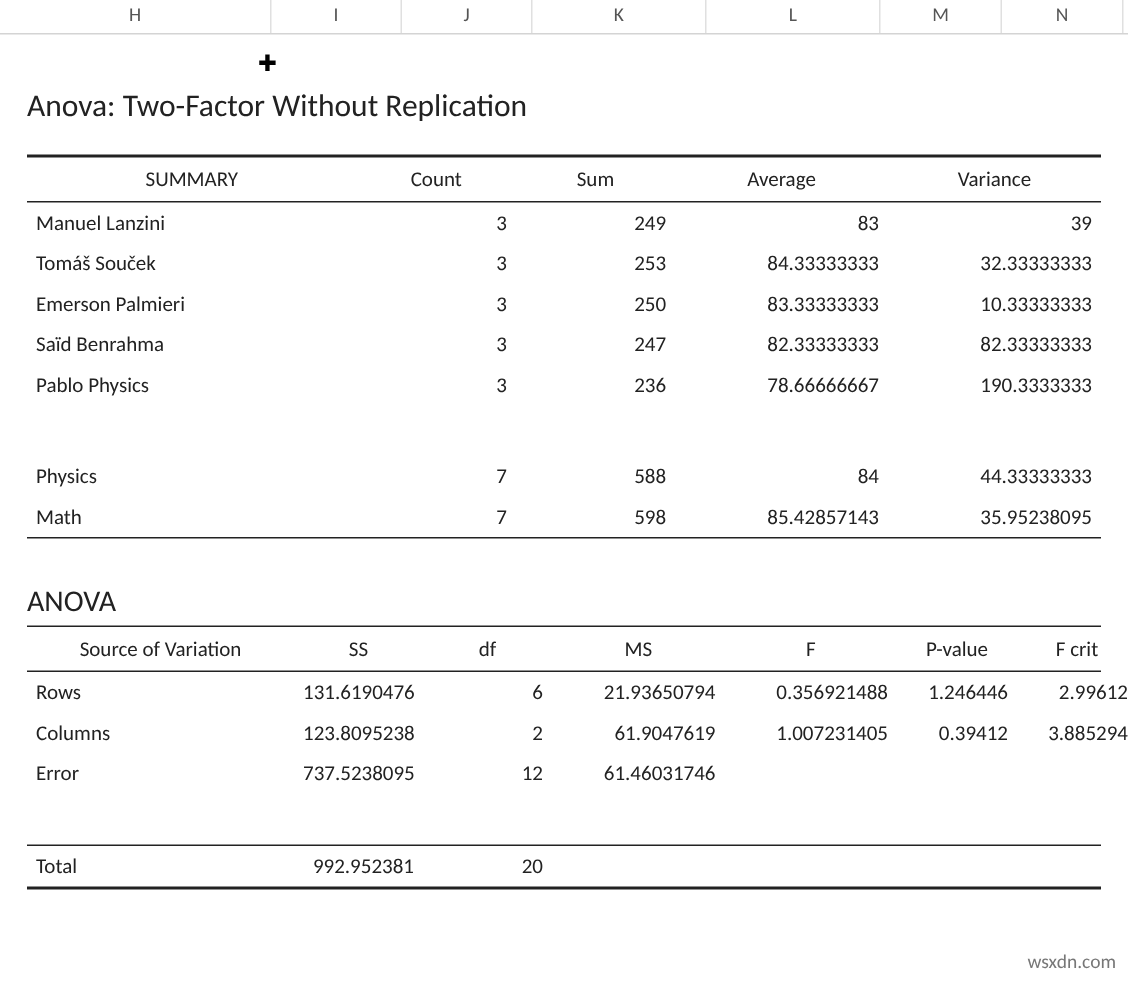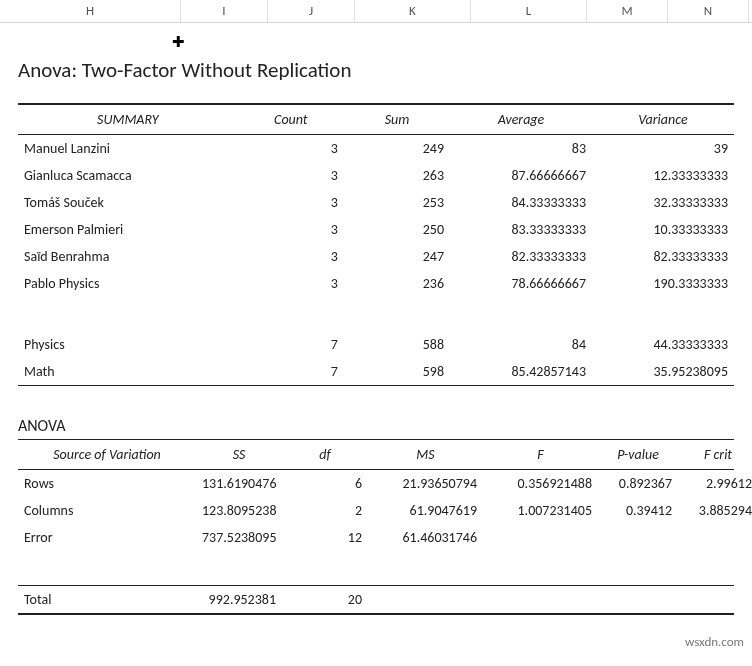--- a/index.html
+++ b/index.html
@@ -65,21 +65,20 @@
     border-top: 1px solid #222;
     margin: 0;
   }
 
   table.tab {
     border-collapse: collapse;
     width: 100%;
     table-layout: fixed;
   }
   .tab th {
-    font-style: italic;
     font-weight: normal;
     padding: 6px 6px;
     text-align: center;
   }
   .tab th.left { text-align: center; }
   .tab td {
     padding: 5px 6px;
     text-align: right;
     border: 0;
     font-size: 14px;
@@ -95,21 +94,21 @@
   .col3 { width: 86px; }
   .col4 { width: 115px; }
   .col5 { width: 115px; }
   .col6 { width: 80px; }
   .col7 { width: 80px; }
 
   .spacer-row td { height: 24px; }
 
   .anova-title {
     margin: 30px 6px 4px 6px;
-    font-size: 16px;
+    font-size: 20px;
   }
 
   .watermark {
     position: absolute;
     bottom: 17px;
     right: 8px;
     font-size: 13px;
     color: #777;
   }
 </style>
@@ -161,27 +160,20 @@
           <col class="col4">
           <col class="col5">
       </colgroup>
       <tbody class="body">
         <tr>
           <td class="name">Manuel Lanzini</td>
           <td>3</td>
           <td>249</td>
           <td>83</td>
           <td>39</td>
-        </tr>
-        <tr>
-          <td class="name">Gianluca Scamacca</td>
-          <td>3</td>
-          <td>263</td>
-          <td>87.66666667</td>
-          <td>12.33333333</td>
         </tr>
         <tr>
           <td class="name">Tomáš Souček</td>
           <td>3</td>
           <td>253</td>
           <td>84.33333333</td>
           <td>32.33333333</td>
         </tr>
         <tr>
           <td class="name">Emerson Palmieri</td>
@@ -263,21 +255,21 @@
           <col class="col6">
           <col class="col7">
       </colgroup>
       <tbody class="body">
         <tr>
           <td class="name">Rows</td>
           <td>131.6190476</td>
           <td>6</td>
           <td>21.93650794</td>
           <td>0.356921488</td>
-          <td>0.892367</td>
+          <td>1.246446</td>
           <td>2.99612</td>
         </tr>
         <tr>
           <td class="name">Columns</td>
           <td>123.8095238</td>
           <td>2</td>
           <td>61.9047619</td>
           <td>1.007231405</td>
           <td>0.39412</td>
           <td>3.885294</td>

